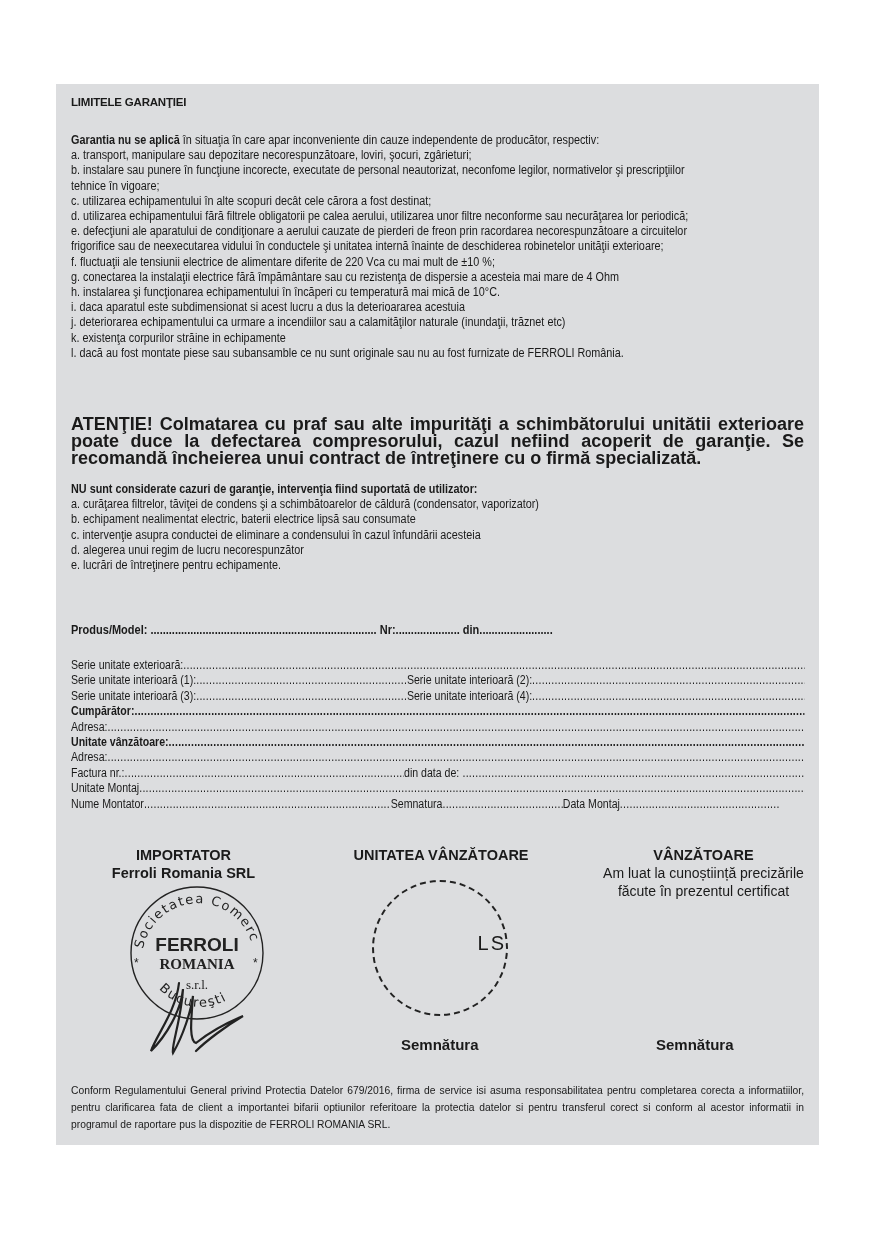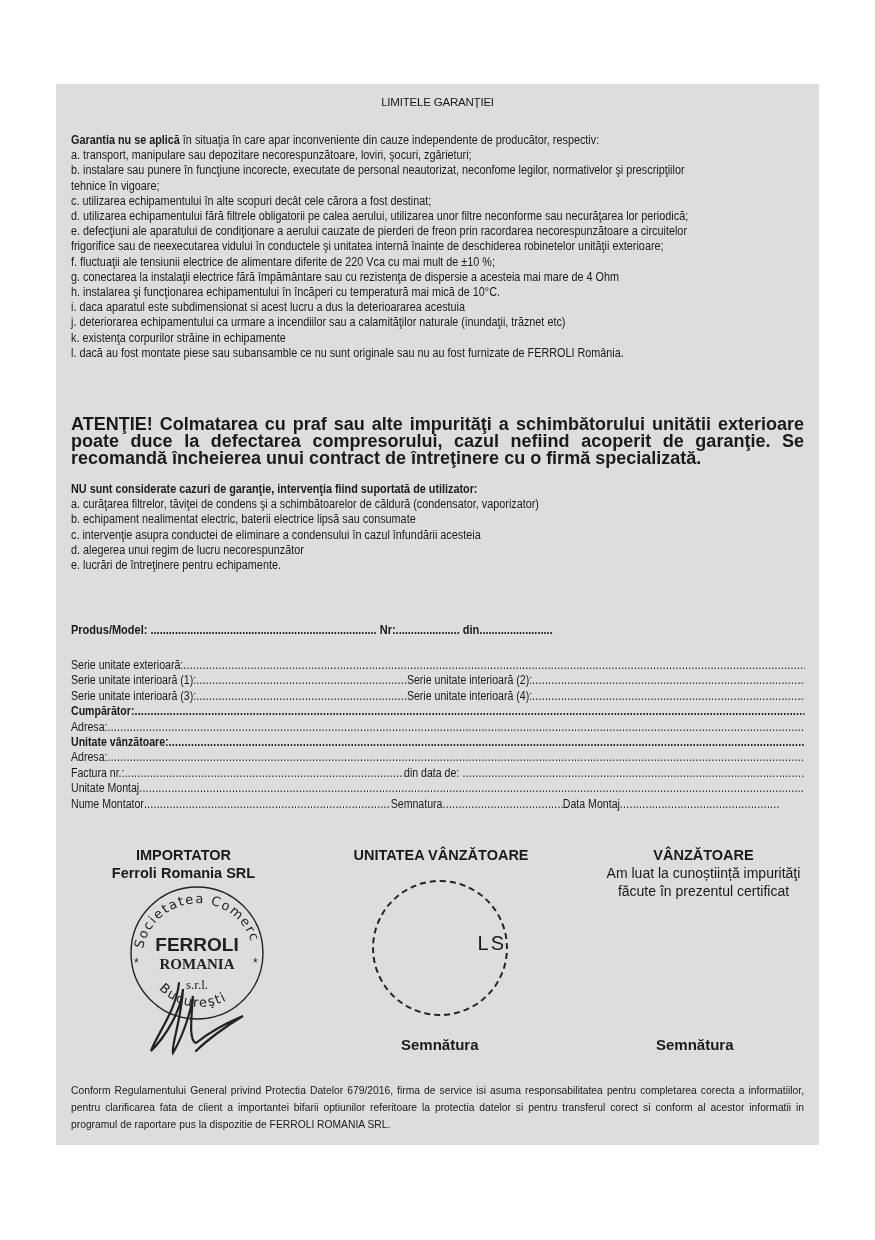--- a/index.html
+++ b/index.html
@@ -1,22 +1,22 @@
 <!DOCTYPE html>
 <html><head>
 <meta charset="utf-8">
 <style>
   html, body { margin: 0; padding: 0; background: #ffffff; }
   body { width: 875px; height: 1240px; position: relative; overflow: hidden;
          font-family: "Liberation Sans", sans-serif; color: #1a1a1a; }
   .panel { position: absolute; left: 56px; top: 84px; width: 763px; height: 1061px;
            background: #dcdddf; }
   .content { position: absolute; left: 15px; top: 0; width: 733px; }
-  .title { position: absolute; top: 12px; left: 0; width: 733px; text-align: center;
-           font-weight: normal; font-size: 11.5px; letter-spacing: -0.2px; }
+  .title { position: absolute; top: 12px; left: 0; width: 733px; text-align: left;
+           font-weight: bold; font-size: 11.5px; letter-spacing: -0.2px; }
   .narrow { font-size: 12.3px; line-height: 15.2px; transform-origin: 0 0;
             transform: scaleX(0.88); width: 833px; white-space: nowrap; }
   .block1 { position: absolute; top: 49px; left: 0; }
   .block2 { position: absolute; top: 332px; left: 0; width: 733px; font-weight: bold;
             font-size: 18px; line-height: 17.2px; text-align: justify; }
   .block3 { position: absolute; top: 398px; left: 0; }
   .row { height: 15.4px; white-space: nowrap; }
   .bold { font-weight: bold; }
   .prod { position: absolute; top: 539px; left: 0; font-weight: bold; font-size: 12.5px;
           transform-origin: 0 0; transform: scaleX(0.88); white-space: nowrap; }
@@ -163,19 +163,19 @@
     <div class="col col2">
       <div class="col-h">UNITATEA VÂNZĂTOARE</div>
     </div>
     <div class="ls-circle">
       <div class="ls-text">LS</div>
     </div>
     <div class="sig sig2">Semnătura</div>
 
     <div class="col col3">
       <div class="col-h">VÂNZĂTOARE</div>
-      <div class="col-t">Am luat la cunoștiință impurităţi făcute în prezentul certificat</div>
+      <div class="col-t">Am luat la cunoștiință precizările făcute în prezentul certificat</div>
     </div>
     <div class="sig sig3">Semnătura</div>
 
     <div class="footer">Conform Regulamentului General privind Protectia Datelor 679/2016, firma de service isi asuma responsabilitatea pentru completarea corecta a informatiilor, pentru clarificarea fata de client a importantei bifarii optiunilor referitoare la protectia datelor si pentru transferul corect si conform al acestor informatii in programul de raportare pus la dispozitie de FERROLI ROMANIA SRL.</div>
   </div>
 </div>
 
 </body></html>

